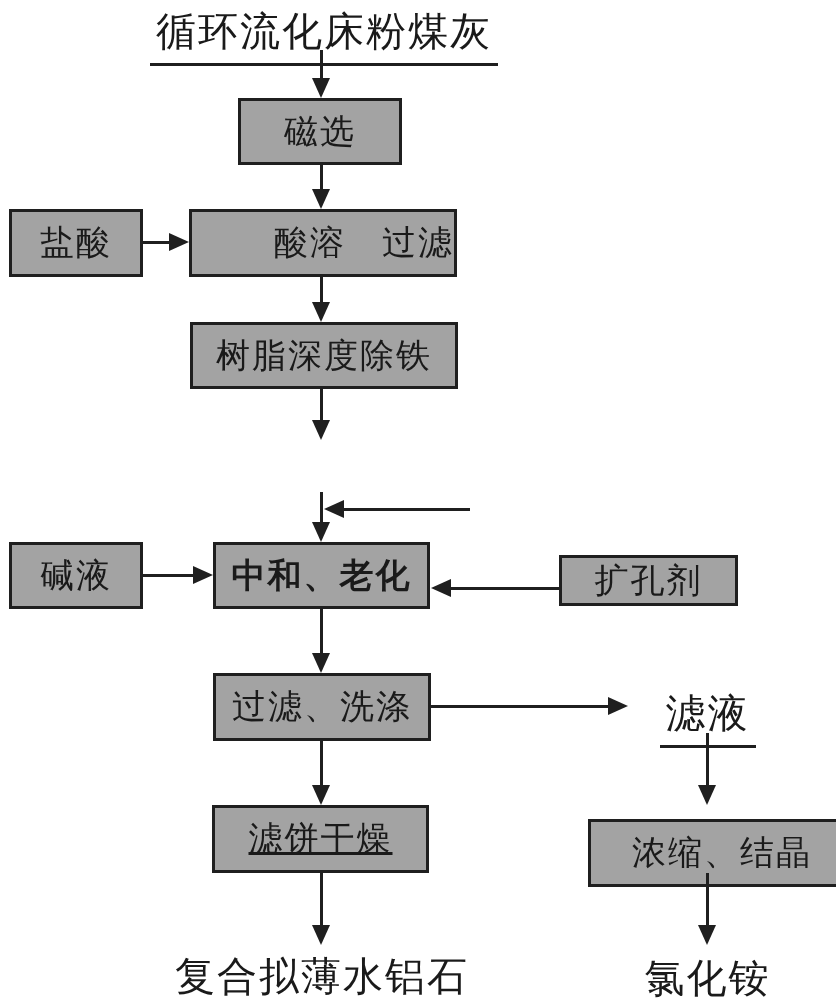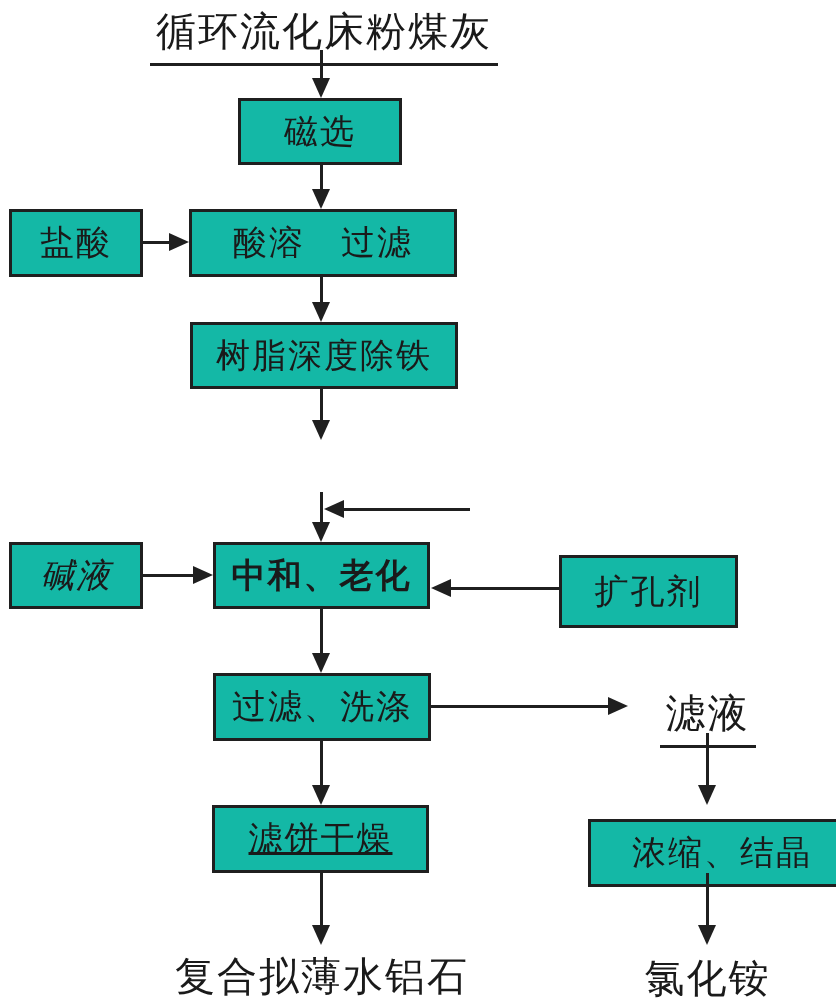--- a/index.html
+++ b/index.html
@@ -9,21 +9,21 @@
     font-family: "Liberation Serif", "DejaVu Serif", serif;
     color: #1a1a1a;
     position: relative;
     overflow: hidden;
   }
   #canvas { position: absolute; left: 0; top: 0; width: 836px; height: 1000px; }
 
   .box {
     position: absolute;
     border: 3px solid #1f1f1f;
-    background: #14b8a6;
+    background: #a3a3a3;
     display: flex;
     align-items: center;
     justify-content: center;
     font-size: 34px;
     letter-spacing: 2px;
     box-sizing: border-box;
     white-space: nowrap;
   }
   .ulabel-wrap {
     position: absolute;
@@ -78,21 +78,21 @@
   <div class="vline" style="left:320px; top:165px; height:26px;"></div>
   <div class="arr-down" style="left:312px; top:189px;"></div>
 
   <div class="box" style="left:9px; top:209px; width:134px; height:68px;">
     <span>盐酸</span>
   </div>
 
   <div class="hline" style="left:143px; top:241px; width:28px;"></div>
   <div class="arr-right" style="left:169px; top:233px;"></div>
 
-  <div class="box" style="left:189px; top:209px; width:268px; height:68px;">
+  <div class="box" style="left:189px; top:209px; width:268px; height:68px;justify-content:flex-end;">
     <span>酸溶　过滤</span>
   </div>
 
   <div class="vline" style="left:320px; top:277px; height:27px;"></div>
   <div class="arr-down" style="left:312px; top:302px;"></div>
 
   <div class="box" style="left:190px; top:322px; width:268px; height:67px;">
     <span>树脂深度除铁</span>
   </div>
 
@@ -100,32 +100,32 @@
   <div class="arr-down" style="left:312px; top:420px;"></div>
 
 
 
   <div class="hline" style="left:344px; top:508px; width:126px;"></div>
   <div class="arr-left" style="left:324px; top:500px;"></div>
 
   <div class="vline" style="left:320px; top:492px; height:32px;"></div>
   <div class="arr-down" style="left:312px; top:522px;"></div>
 
-  <div class="box" style="left:9px; top:542px; width:134px; height:67px;font-style:italic;">
+  <div class="box" style="left:9px; top:542px; width:134px; height:67px;">
     <span>碱液</span>
   </div>
 
   <div class="hline" style="left:143px; top:574px; width:52px;"></div>
   <div class="arr-right" style="left:193px; top:566px;"></div>
 
   <div class="box" style="left:213px; top:542px; width:217px; height:67px;font-weight:bold;">
     <span>中和、老化</span>
   </div>
 
-  <div class="box" style="left:559px; top:555px; width:179px; height:73px;">
+  <div class="box" style="left:559px; top:555px; width:179px; height:51px;">
     <span>扩孔剂</span>
   </div>
 
   <div class="hline" style="left:451px; top:587px; width:108px;"></div>
   <div class="arr-left" style="left:431px; top:579px;"></div>
 
   <div class="vline" style="left:320px; top:609px; height:46px;"></div>
   <div class="arr-down" style="left:312px; top:653px;"></div>
 
   <div class="box" style="left:213px; top:673px; width:218px; height:68px;">

